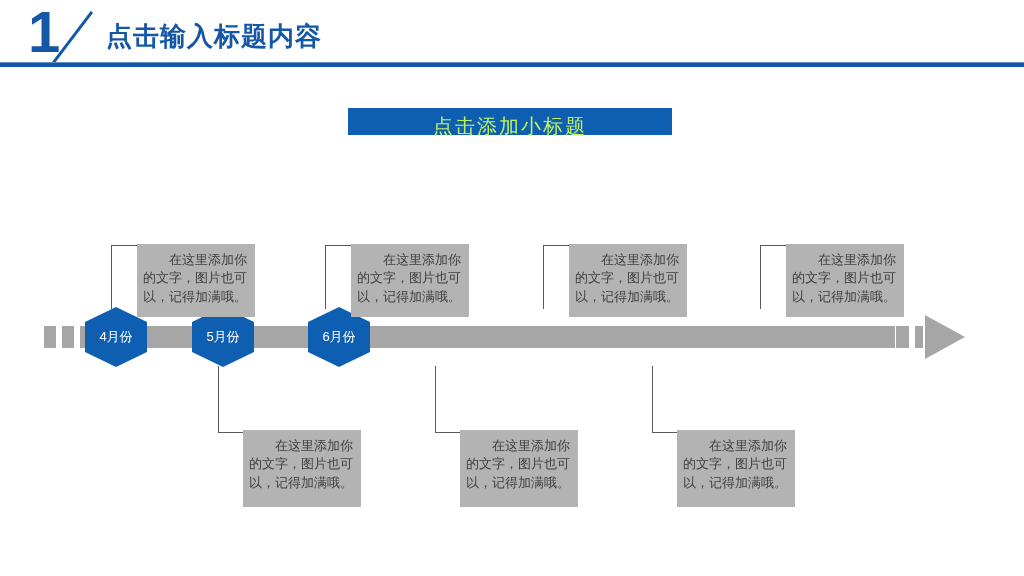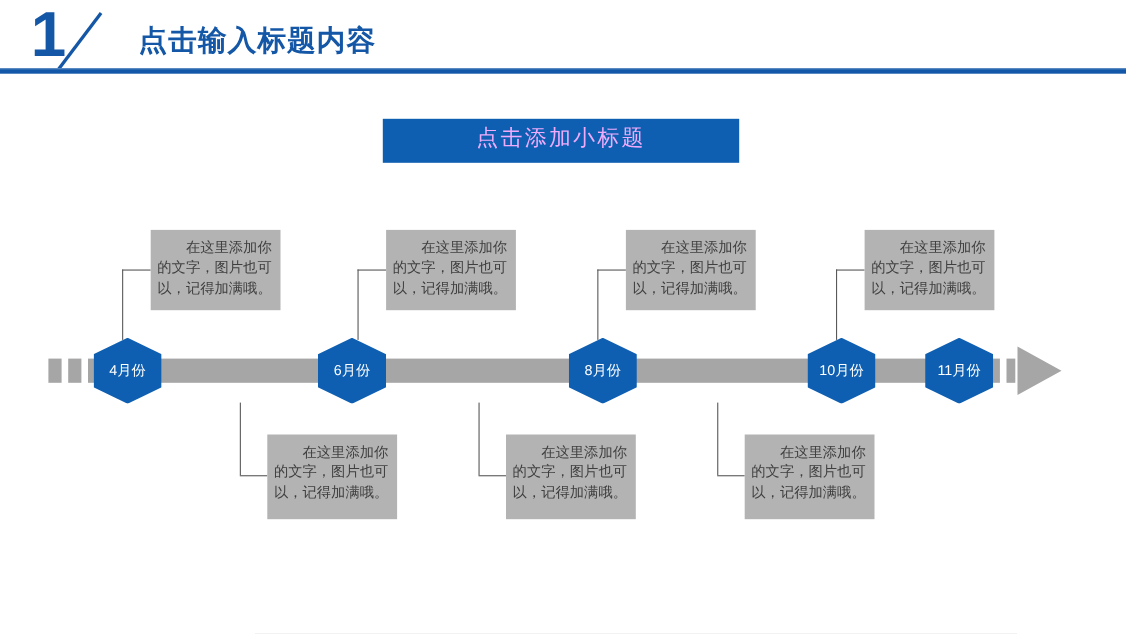--- a/index.html
+++ b/index.html
@@ -13,30 +13,30 @@
   .hdr-number {
     position:absolute; left:28px; top:2px; width:60px; height:60px;
     font-size:58px; font-weight:bold; color:#1457A6; line-height:60px;
   }
   .hdr-slash {
     position:absolute; left:52px; top:62px; width:64px; height:0;
     border-top:3px solid #1457A6; transform:rotate(-52.8deg); transform-origin:0 0;
   }
   .hdr-title {
     position:absolute; left:106px; top:19px;
-    font-size:26px; font-weight:bold; color:#1457A6; letter-spacing:1px;margin-left:20px;
+    font-size:26px; font-weight:bold; color:#1457A6; letter-spacing:1px;
   }
   .hdr-divider {
     position:absolute; left:0; top:62px; width:1024px; height:5px;
     background:#1358A8; border-top:1px solid #6290c4;
   }
   
   .subtitle {
-    position:absolute; left:348px; top:108px; width:324px; height:40px;
-    background:#0E5FB2; color:#f0abfc; font-size:20px; letter-spacing:2px;
+    position:absolute; left:348px; top:108px; width:324px; height:27px;
+    background:#0E5FB2; color:#bef264; font-size:20px; letter-spacing:2px;
     text-align:center; line-height:36px;
   }
   
   .tl-bar  { position:absolute; left:88px; top:326px; width:807px; height:22px; background:#A6A6A6; z-index:1; }
   .tl-dash { position:absolute; top:326px; height:22px; background:#A6A6A6; z-index:1; }
   .tl-arrow{
     position:absolute; left:925px; top:315px; width:0; height:0; z-index:1;
     border-left:40px solid #A6A6A6; border-top:22px solid transparent; border-bottom:22px solid transparent;
   }
   .hex {
@@ -44,21 +44,21 @@
     background:#0E5FB2; color:#ffffff;
     clip-path:polygon(50% 0%,100% 25%,100% 75%,50% 100%,0% 75%,0% 25%);
     text-align:center; line-height:60px; font-size:13px;
   }
   .conn { position:absolute; background:#595959; z-index:2; }
   .conn.v { width:1px; }
   .conn.h { height:1px; }
   .note {
     position:absolute; width:118px; background:#B3B3B3; z-index:4;
     color:#3F3F3F; font-size:13px; line-height:1.42; padding:7px 6px;
-    text-indent:2em; word-break:break-all; line-break:anywhere;
+    text-indent:2em; word-break:break-all; line-break:anywhere;margin-top:35px;
   }
   .note.top    { top:209px; height:73px; }
   .note.bottom { top:395px; height:77px; }
 </style>
 </head>
 <body>
 
 <div class="slide">
 
   <div class="hdr-number">1</div>
@@ -95,18 +95,16 @@
   <div class="note top" style="left:137px;">在这里添加你的文字，图片也可以，记得加满哦。</div>
   <div class="note top" style="left:351px;">在这里添加你的文字，图片也可以，记得加满哦。</div>
   <div class="note top" style="left:569px;">在这里添加你的文字，图片也可以，记得加满哦。</div>
   <div class="note top" style="left:786px;">在这里添加你的文字，图片也可以，记得加满哦。</div>
 
   <div class="note bottom" style="left:243px;">在这里添加你的文字，图片也可以，记得加满哦。</div>
   <div class="note bottom" style="left:460px;">在这里添加你的文字，图片也可以，记得加满哦。</div>
   <div class="note bottom" style="left:677px;">在这里添加你的文字，图片也可以，记得加满哦。</div>
 
   <div class="hex" style="left:85px;">4月份</div>
-  <div class="hex" style="left:289px;">6月份</div>
-  <div class="hex" style="left:517px;">8月份</div>
-  <div class="hex" style="left:734px;">10月份</div>
-  <div class="hex" style="left:841px;">11月份</div>
+  <div class="hex" style="left:192px;">5月份</div>
+  <div class="hex" style="left:308px;">6月份</div>
 
 </div>
 
 </body></html>

